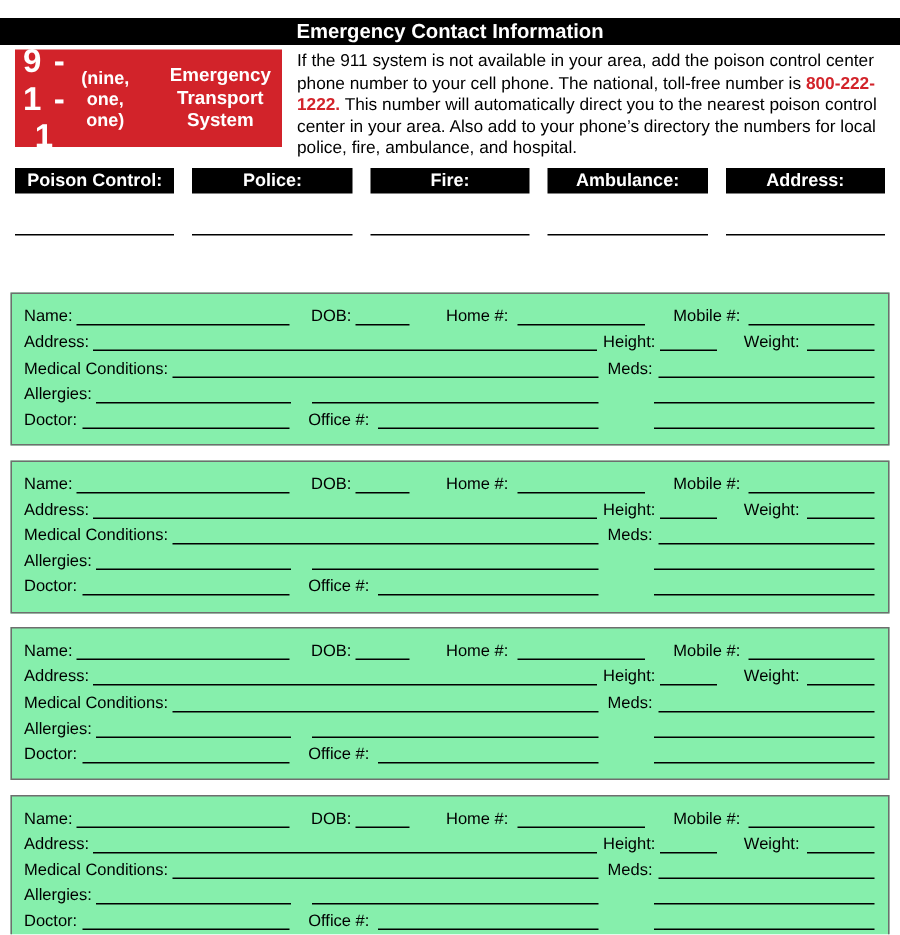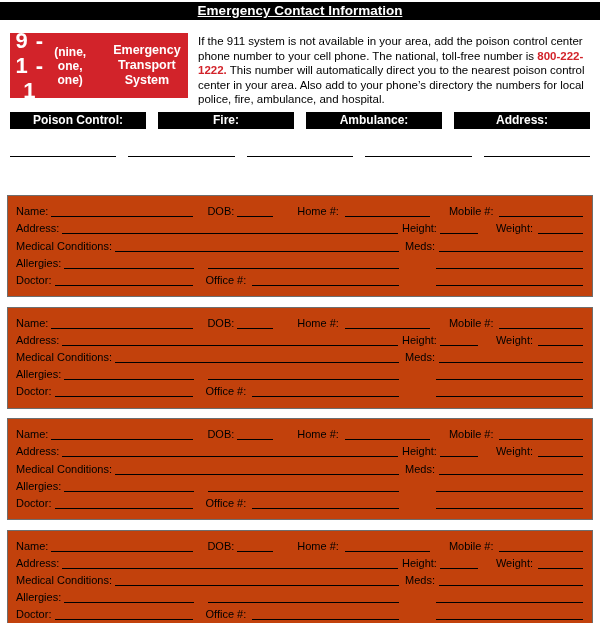--- a/index.html
+++ b/index.html
@@ -1,37 +1,37 @@
 <!DOCTYPE html>
 <html><head>
 <meta charset="utf-8">
 <style>
   html,body{margin:0;padding:0;background:#fff;}
   .page{position:relative;width:600px;height:623px;overflow:hidden;background:#fff;
         font-family:"Liberation Sans","DejaVu Sans",sans-serif;color:#000;}
   .bar{position:absolute;left:0;right:0;height:18px;background:#000;color:#fff;
        font-weight:bold;font-size:13.5px;line-height:18px;text-align:center;}
-  .top-bar{top:2px;text-decoration:underline;}
+  .top-bar{top:12px;}
   .family-bar{top:174px;}
   .red-box{position:absolute;left:10px;top:33px;width:178px;height:65px;background:#d2232a;
            color:#fff;display:flex;flex-direction:row;align-items:center;justify-content:center;
            text-align:center;font-weight:bold;}
   .nine{font-size:22px;line-height:25px;letter-spacing:1px;}
   .nine-words{font-size:12px;line-height:14px;}
   .transport{font-size:12.5px;line-height:15px;margin-left:15px;}
   .intro{position:absolute;left:198px;top:34px;width:396px;font-size:11.5px;line-height:14.6px;}
   .phone{color:#d2232a;font-weight:bold;}
   .contact-row{position:absolute;left:10px;right:10px;top:112px;display:flex;gap:12px;}
   .contact-box{flex:1;height:17px;background:#000;color:#fff;font-weight:bold;font-size:12px;
                line-height:17px;text-align:center;}
   .contact-lines{position:absolute;left:10px;right:10px;top:146px;display:flex;gap:12px;height:11px;}
   .contact-line{flex:1;border-bottom:1.6px solid #000;}
   #family-blocks{position:absolute;left:7px;right:7px;top:195px;}
   .member-block{height:102px;box-sizing:border-box;border:1px solid #6e6e6e;margin-bottom:9.5px;
-                padding:7px 9px 0 8px;display:flex;flex-direction:column;background:#c2410c;}
+                padding:7px 9px 0 8px;display:flex;flex-direction:column;background:#86efac;}
   .frow{display:flex;height:17.2px;align-items:flex-end;font-size:11px;}
   .lbl{white-space:nowrap;line-height:13px;padding-bottom:2px;}
   .ln{height:0;border-bottom:1.4px solid #000;margin-bottom:3px;align-self:flex-end;}
   
   .ln-name{width:142px;margin-left:3px;}
   .lbl-dob{margin-left:14px;}
   .ln-dob{width:36px;margin-left:3px;}
   .lbl-home{margin-left:24px;}
   .ln-home{width:85px;margin-left:6px;}
   .lbl-mobile{margin-left:19px;}
@@ -67,20 +67,21 @@
   <div class="red-box">
     <div class="nine">9 - 1 - 1</div>
     <div class="nine-words">(nine, one, one)</div>
     <div class="transport">Emergency Transport System</div>
   </div>
 
   <div class="intro"><span>If the 911 system is not available in your area, add the poison control center phone number to your cell phone. The national, toll-free number is </span><span class="phone">800-222-1222.</span><span> This number will automatically direct you to the nearest poison control center in your area. Also add to your phone’s directory the numbers for local police, fire, ambulance, and hospital.</span></div>
 
   <div class="contact-row">
     <div class="contact-box">Poison Control:</div>
+    <div class="contact-box">Police:</div>
     <div class="contact-box">Fire:</div>
     <div class="contact-box">Ambulance:</div>
     <div class="contact-box">Address:</div>
   </div>
 
   <div class="contact-lines">
     <div class="contact-line"></div>
     <div class="contact-line"></div>
     <div class="contact-line"></div>
     <div class="contact-line"></div>

